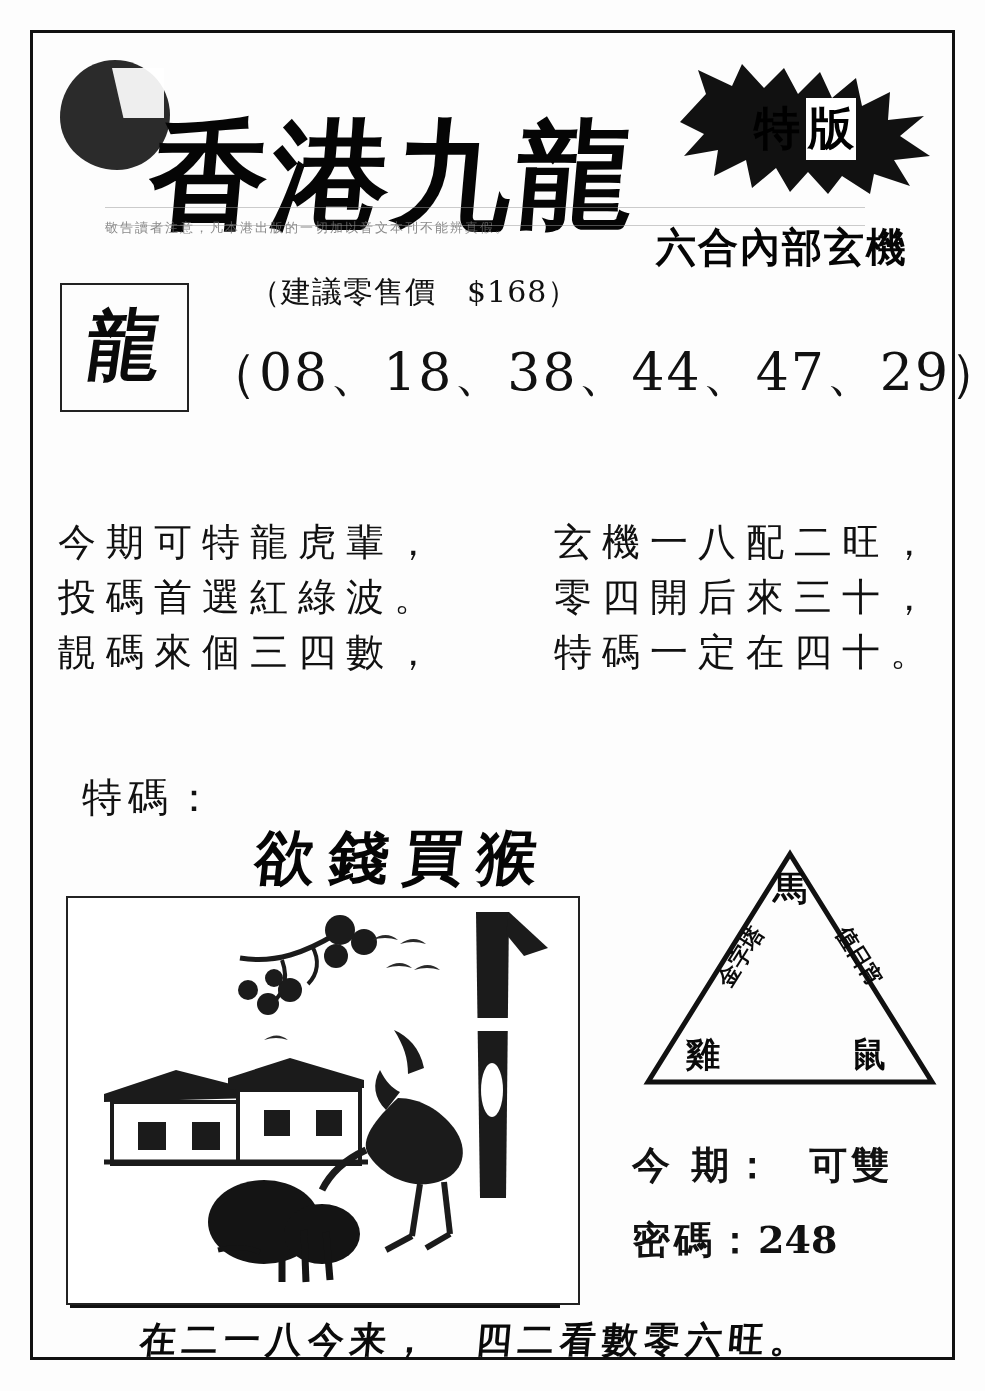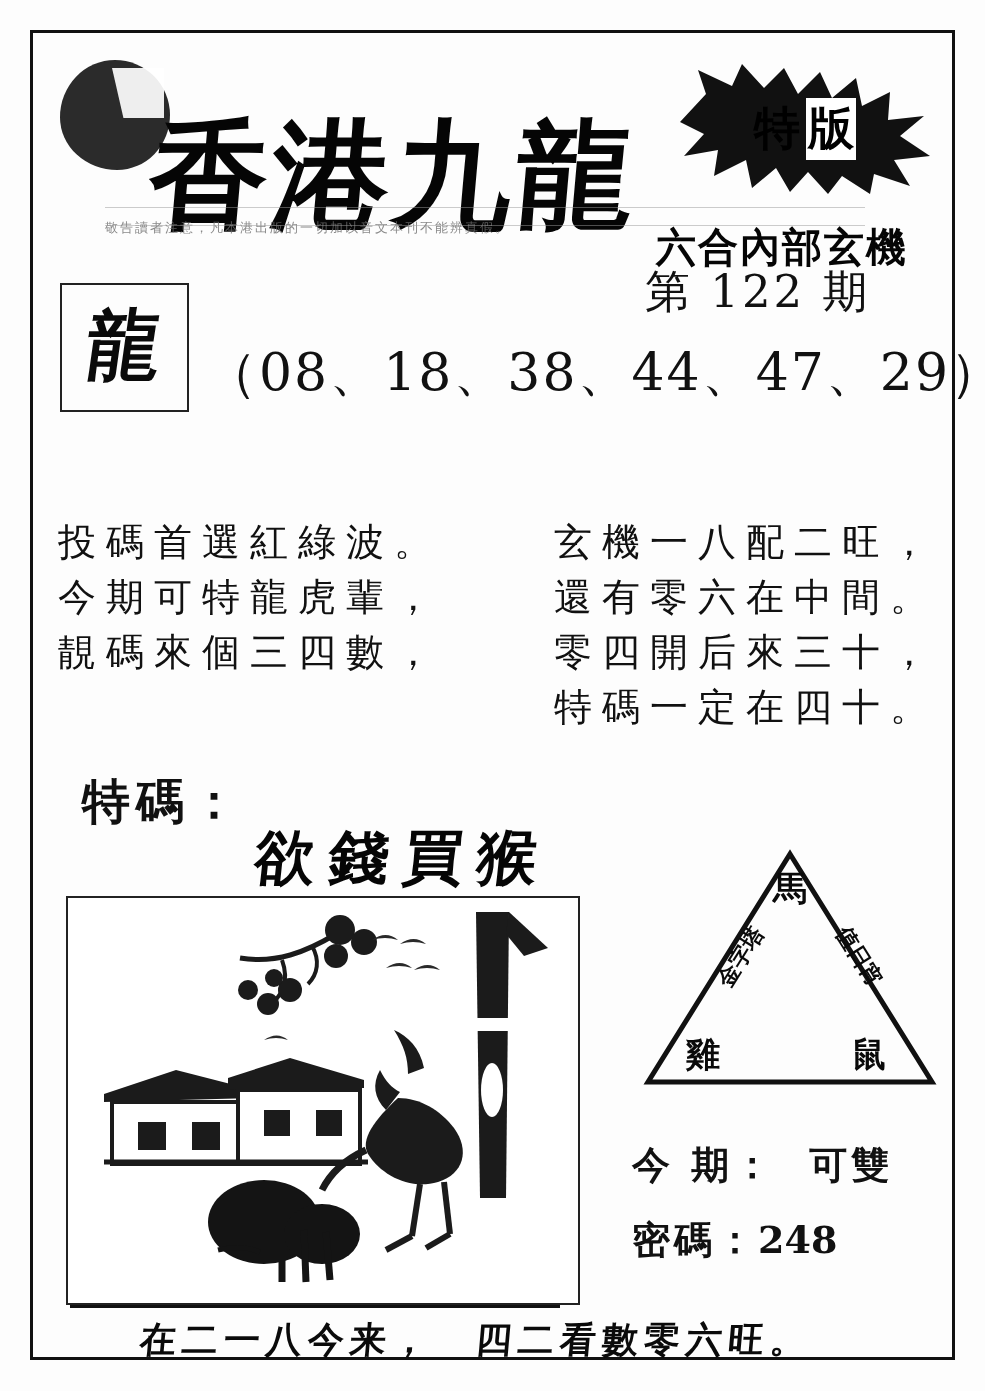--- a/index.html
+++ b/index.html
@@ -193,22 +193,22 @@
     white-space: nowrap;
   }
   .poem.left  { left: 58px; }
   .poem.right { left: 540px; margin-left: 14px; }
 
   
   .special-head {
     position: absolute;
     left: 82px; top: 770px;
     font-family: "DejaVu Serif", serif;
-    font-size: 48px;
-    font-weight: 700;
+    font-size: 40px;
+    font-weight: 400;
     letter-spacing: 6px;
     color: #111;
   }
   .brush-phrase {
     position: absolute;
     left: 255px; top: 818px;
     font-family: "DejaVu Serif", serif;
     font-size: 60px;
     font-weight: 700;
     letter-spacing: 14px;
@@ -305,33 +305,32 @@
       <div class="burst-label">
         <span class="b1">特</span>
         <span class="b2">版</span>
       </div>
     </div>
   </div>
 
   <div class="animal-box">
     <div class="animal-glyph">龍</div>
   </div>
-  <div class="issue-no">第 122 期</div>
+  <div class="price-line">（建議零售價　$168）</div>
   <div class="numbers">（08、18、38、44、47、29）</div>
 
 
   <div class="poem left">
+    <div>今期可特龍虎輩，</div>
     <div>投碼首選紅綠波。</div>
-    <div>今期可特龍虎輩，</div>
     <div>靚碼來個三四數，</div>
   </div>
 
   <div class="poem right">
     <div>玄機一八配二旺，</div>
-    <div>還有零六在中間。</div>
     <div>零四開后來三十，</div>
     <div>特碼一定在四十。</div>
   </div>
 
   <div class="special-head">特碼：</div>
   <div class="brush-phrase">欲錢買猴</div>
 
   <div class="picture-frame">
     <svg width="506" height="401" viewBox="0 0 506 401" aria-hidden="true">
       <rect x="0" y="0" width="506" height="401" fill="#ffffff"></rect>

